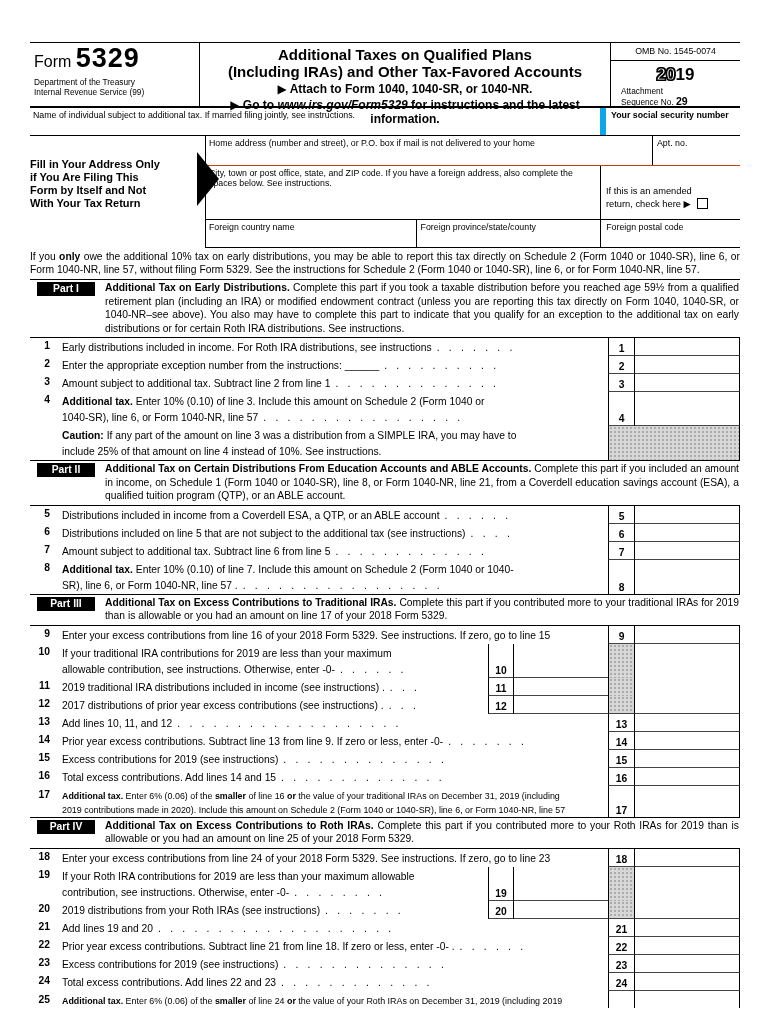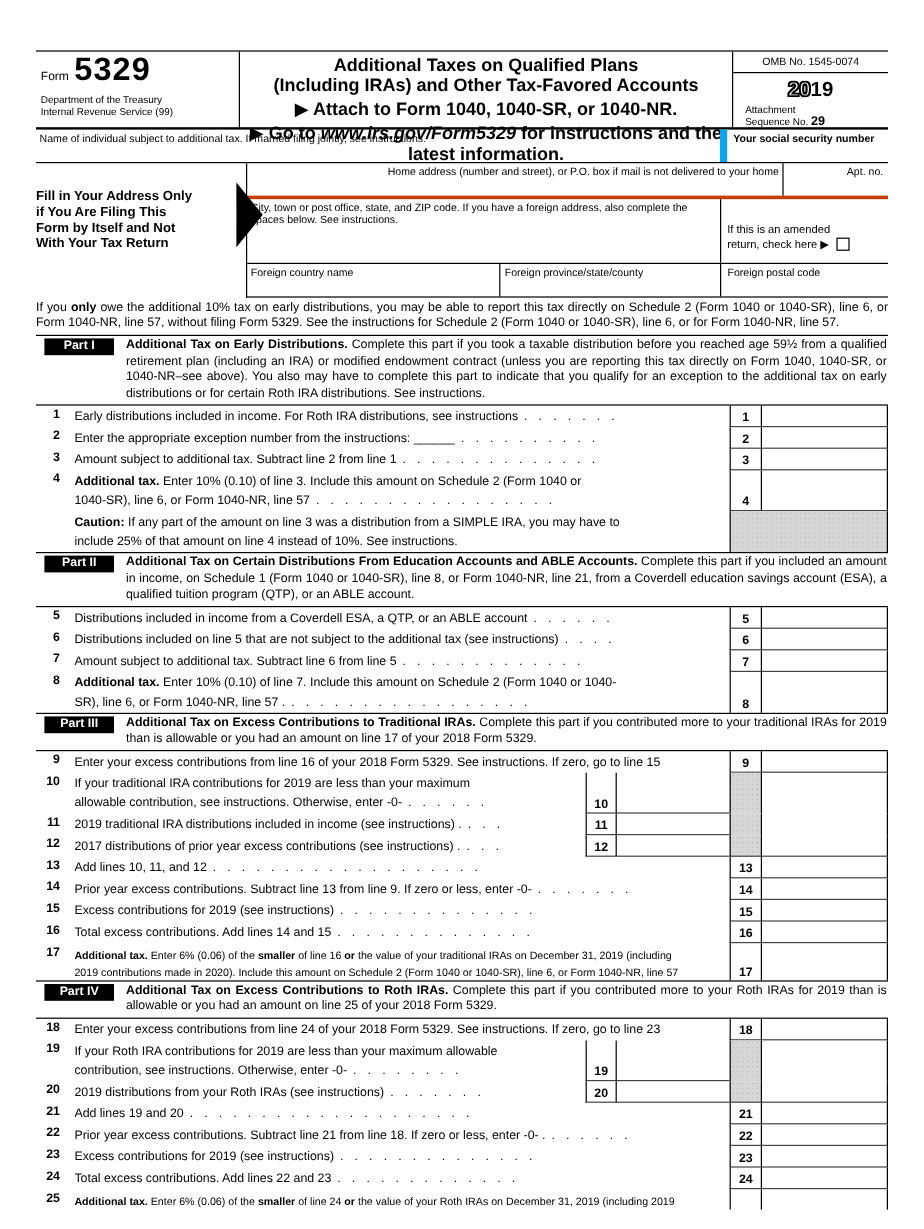--- a/index.html
+++ b/index.html
@@ -3,26 +3,26 @@
 <meta charset="utf-8">
 <style>
   * { margin:0; padding:0; box-sizing:border-box; }
   html,body { background:#fff; }
   body { font-family:"Liberation Sans","DejaVu Sans",sans-serif; color:#000; }
   .page { width:770px; height:1024px; padding:42px 30px 0 30px; overflow:hidden; position:relative; background:#fff; }
 
   
   .hdr { display:flex; border-top:1px solid #000; border-bottom:2px solid #000; height:66px; }
   .hdr-left { width:170px; border-right:1px solid #000; padding:2px 4px; }
-  .form-word { font-size:10px; }
+  .form-word { font-size:16px; }
   .form-num-big { font-size:27px; font-weight:900; letter-spacing:1px; line-height:26px; }
   .dept { font-size:8.3px; line-height:9.5px; margin-top:7px; }
   .hdr-center { flex:1; text-align:center; padding-top:3px; }
   .title { font-size:15px; font-weight:bold; line-height:17px; }
-  .attach { font-size:15px; font-weight:bold; margin-top:2px; }
+  .attach { font-size:12px; font-weight:bold; margin-top:2px; }
   .attach .it { font-style:italic; }
   .hdr-right { width:130px; border-left:1px solid #000; text-align:center; }
   .omb { font-size:8.8px; border-bottom:1px solid #000; padding:3px 0 4px; }
   .year { font-size:17px; font-weight:bold; line-height:24px; margin-top:2px; }
   .y-outline { color:#fff; -webkit-text-stroke:1.2px #000;
       text-shadow:-1px -1px 0 #000,1px -1px 0 #000,-1px 1px 0 #000,1px 1px 0 #000; }
   .att-seq { font-size:8.3px; text-align:left; padding-left:10px; line-height:9.5px; }
   .att-seq .seqno { font-weight:bold; font-size:10.5px; }
 
   
@@ -30,21 +30,21 @@
   .namecell { width:570px; font-size:8.8px; padding:2px 3px; }
   .ssncell { width:140px; border-left:6px solid #0ea5e9; font-size:8.8px; font-weight:bold; padding:2px 0 2px 5px; }
 
   
   .addr { display:flex; }
   .addr-side { width:175px; position:relative; padding-top:22px; }
   .addr-side-txt { font-size:11px; font-weight:bold; line-height:13px; width:150px; }
   .tri { position:absolute; right:-14px; top:16px; width:0; height:0;
          border-left:22px solid #000; border-top:27px solid transparent; border-bottom:27px solid transparent; }
   .addr-fields { width:535px; border-left:1px solid #000; border-bottom:1px solid #000; }
-  .a-row1 { display:flex; height:30px; border-bottom:3px solid #c2410c;text-align:right; }
+  .a-row1 { display:flex; height:30px; border-bottom:1px solid #c2410c; }
   .a-home { flex:1; font-size:8.8px; padding:2px 3px; }
   .a-apt { width:88px; border-left:1px solid #000; font-size:8.8px; padding:2px 4px; }
   .a-row2 { display:flex; height:54px; border-bottom:1px solid #000; }
   .a-city { flex:1; font-size:8.8px; padding:2px 3px; }
   .a-amend { width:140px; border-left:1px solid #000; font-size:9.3px; padding:20px 2px 0 5px; line-height:11.5px; }
   .checkbox { display:inline-block; width:11px; height:11px; border:1px solid #000; vertical-align:-2px; margin-left:6px; background:#fff; }
   .a-row3 { display:flex; height:27px; }
   .a-fc { width:210px; font-size:8.8px; padding:2px 3px; }
   .a-fp { width:185px; border-left:1px solid #000; font-size:8.8px; padding:2px 4px; }
   .a-fpc { width:140px; border-left:1px solid #000; font-size:8.8px; padding:2px 5px; }

